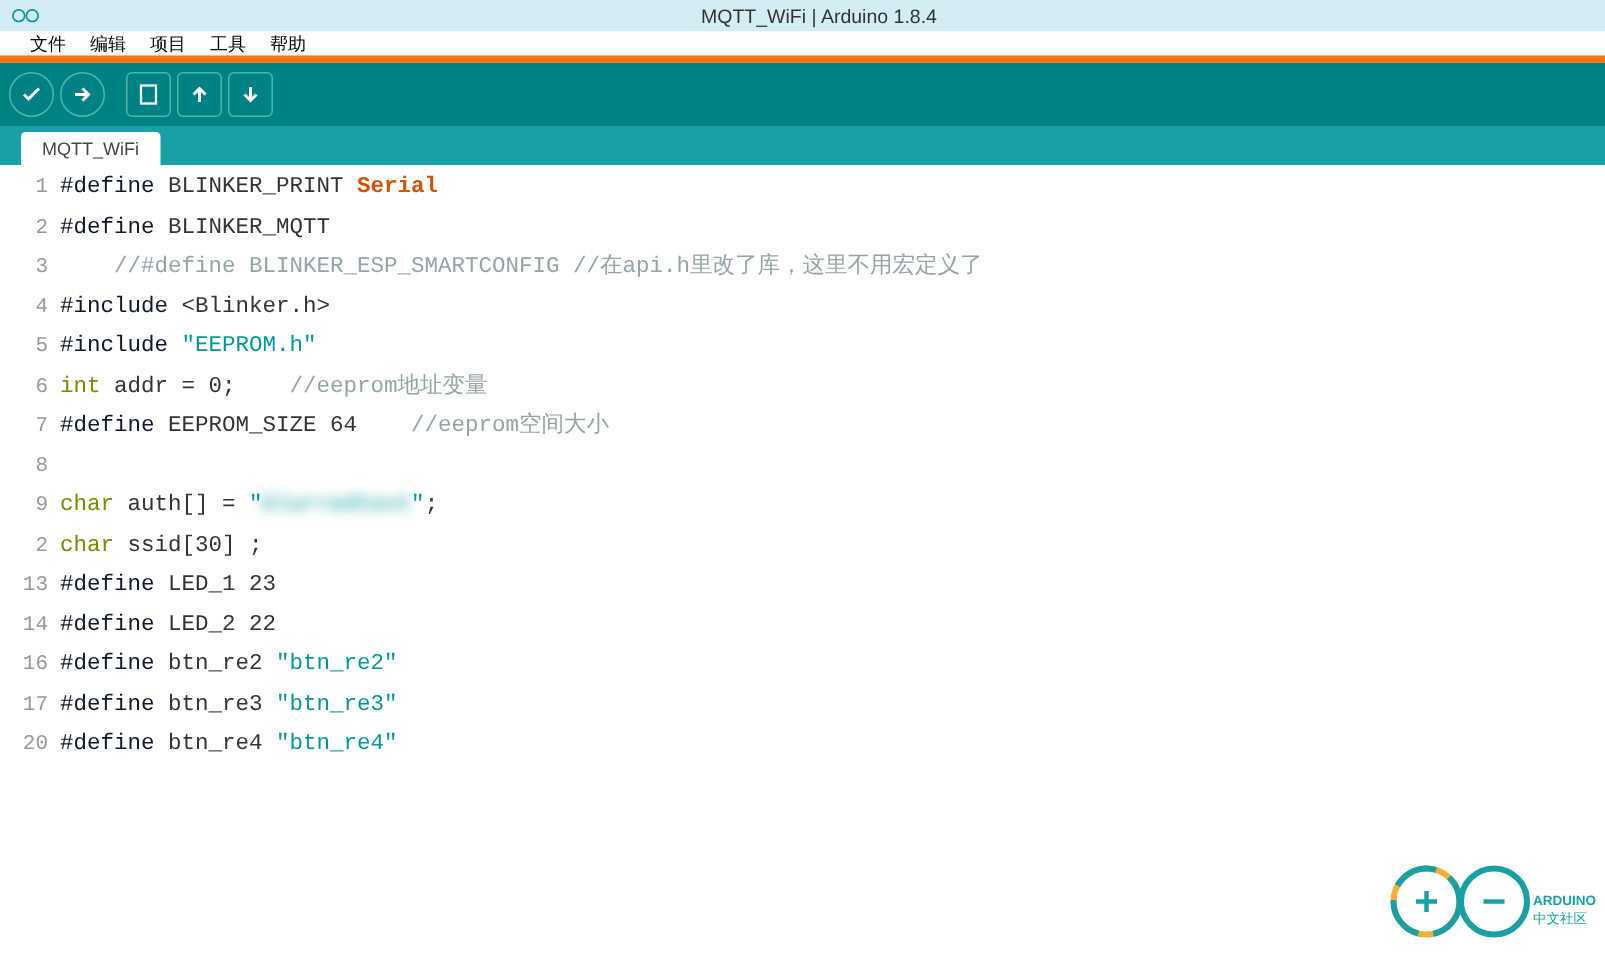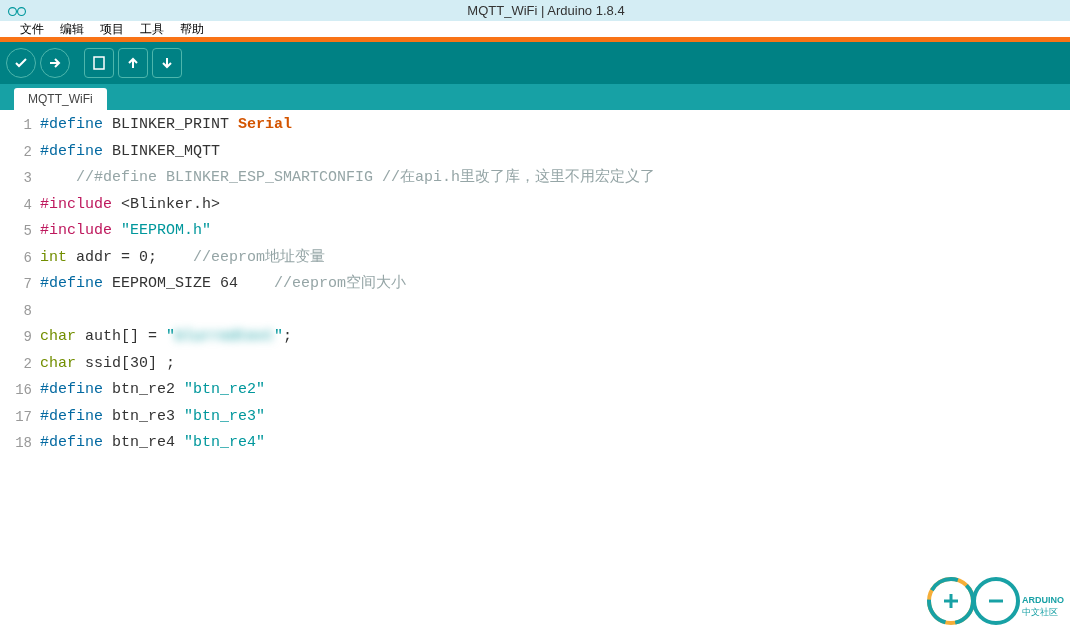--- a/index.html
+++ b/index.html
@@ -18,25 +18,25 @@
 .tool-btn svg { width: 16px; height: 16px; }
 
 .tab-bar { height: 26px; background: #17a1a5; display: flex; align-items: flex-end; padding-left: 14px; }
 .tab { background: #fff; padding: 4px 14px; font-size: 12px; color: #444; border-top-left-radius: 3px; border-top-right-radius: 3px; cursor: pointer; }
 
 .editor { background: #fff; font-family: Consolas, "Courier New", monospace; font-size: 15px; line-height: 26.5px; padding-top: 2px; height: calc(100% - 114px); overflow: hidden; }
 .line { display: flex; }
 .gutter { width: 40px; text-align: right; padding-right: 8px; color: #999; font-size: 14px; user-select: none; }
 .code { flex: 1; white-space: pre; }
 
-.kw-define { color: #0369a1; }
+.kw-define { color: #0f172a; }
 .kw-type { color: #728e00; }
 .kw-serial { color: #d35400; font-weight: bold; }
 .kw-string { color: #00979c; }
-.kw-include { color: #be185d; }
+.kw-include { color: #0f172a; }
 .comment { color: #95a5a6; margin-left: 36px; }
 .plain { color: #333; text-align: center; }
 .blurred { filter: blur(4px); -webkit-filter: blur(4px); }
 
 .watermark { position: absolute; right: 4px; bottom: 4px; width: 150px; height: 70px; opacity: 0.9; pointer-events: none; }
 </style>
 </head>
 <body>
 
 <div class="title-bar">
@@ -125,29 +125,37 @@
     </div>
   <div class="line">
       <div class="gutter">9</div>
       <div class="code"><span class="kw-type">char</span><span class="plain"> auth[] = </span><span class="kw-string">"</span><span class="kw-string blurred">blurredtext</span><span class="kw-string">"</span><span class="plain">;</span></div>
     </div>
   <div class="line">
       <div class="gutter">2</div>
       <div class="code"><span class="kw-type">char</span><span class="plain"> ssid[30] ;</span></div>
     </div>
   <div class="line">
+      <div class="gutter">13</div>
+      <div class="code"><span class="kw-define">#define</span><span class="plain"> LED_1 23</span></div>
+    </div>
+  <div class="line">
+      <div class="gutter">14</div>
+      <div class="code"><span class="kw-define">#define</span><span class="plain"> LED_2 22</span></div>
+    </div>
+  <div class="line">
       <div class="gutter">16</div>
       <div class="code"><span class="kw-define">#define</span><span class="plain"> btn_re2 </span><span class="kw-string">"btn_re2"</span></div>
     </div>
   <div class="line">
       <div class="gutter">17</div>
       <div class="code"><span class="kw-define">#define</span><span class="plain"> btn_re3 </span><span class="kw-string">"btn_re3"</span></div>
     </div>
   <div class="line">
-      <div class="gutter">18</div>
+      <div class="gutter">20</div>
       <div class="code"><span class="kw-define">#define</span><span class="plain"> btn_re4 </span><span class="kw-string">"btn_re4"</span></div>
     </div>
 </div>
 
 <div class="watermark">
   <svg viewBox="0 0 150 70">
     <ellipse cx="35" cy="40" rx="22" ry="22" fill="none" stroke="#f5a623" stroke-width="4"></ellipse>
     <ellipse cx="35" cy="40" rx="22" ry="22" fill="none" stroke="#00979c" stroke-width="4" stroke-dasharray="30 10"></ellipse>
     <ellipse cx="80" cy="40" rx="22" ry="22" fill="none" stroke="#00979c" stroke-width="4"></ellipse>
     <line x1="28" y1="40" x2="42" y2="40" stroke="#00979c" stroke-width="3"></line>

